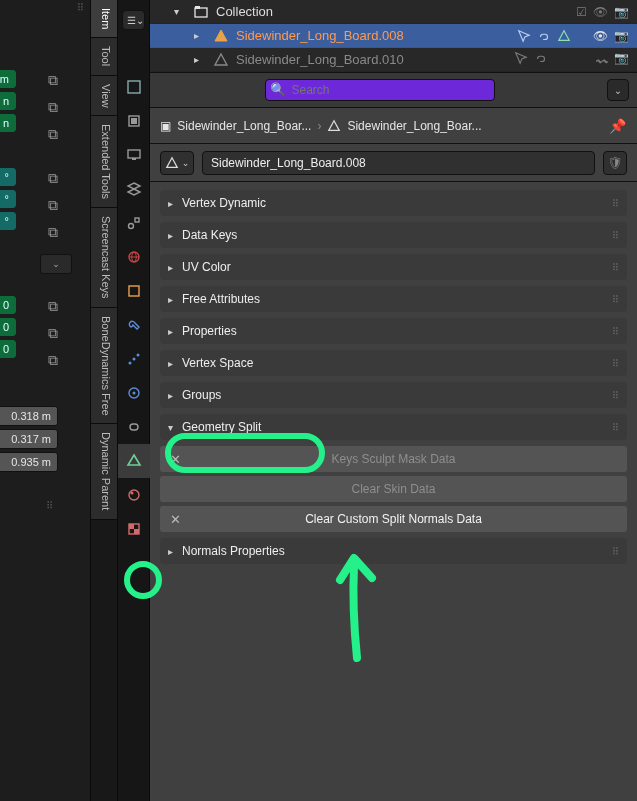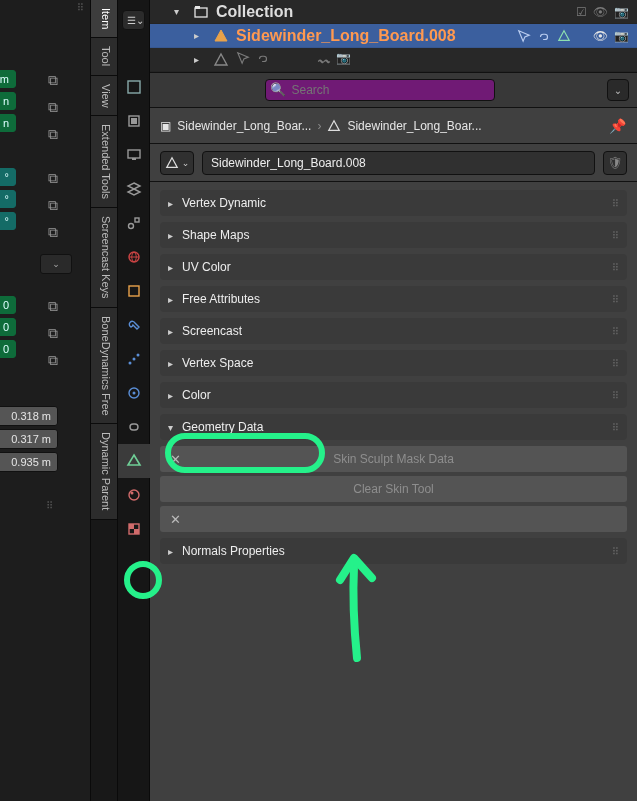--- a/index.html
+++ b/index.html
@@ -33,31 +33,31 @@
   
   .main-col { flex: 1; height: 100%; display: flex; flex-direction: column; }
 
   
   .outliner { background:#282828; }
   .ol-row { display:flex; align-items:center; height:24px; padding-left:24px; gap:6px; border-bottom:1px solid rgba(0,0,0,0.08); }
   .ol-row.depth2 { padding-left:44px; }
   .ol-row.selected { background:#3b5f9e; }
   .ol-tri { width:12px; font-size:10px; color:#ccc;}
   .ol-icon { width:18px; height:18px; display:flex; align-items:center; justify-content:center;}
-  .ol-label { flex:1; font-size:16px; color:#ddd; white-space:nowrap; overflow:hidden;font-weight:bold;}
+  .ol-label { flex:1; font-size:13px; color:#ddd; white-space:nowrap; overflow:hidden;}
   .ol-label.active { color:#ff9950; }
   .ol-label.dim { color:#8a8a8a; }
   .ol-actions { display:flex; gap:6px; padding-right:8px; color:#8ea7d6; opacity:1;}
   .ol-actions .muted { color:#7a7a7a;}
   .ol-actions svg { width:14px; height:14px; display:block; }
 
   
   .search-area { display:flex; align-items:center; height:36px; background:#383838; padding:0 8px; gap:6px; border-top:1px solid #111; border-bottom:1px solid #111;}
   .search-box { flex:0 0 auto; margin-left:auto; margin-right:auto; position:relative; }
-  .search-box input { width:230px; height:22px; background:#701a75; border:1px solid #111; border-radius:4px; color:#aaa; font-size:12px; padding:0 10px 0 26px;}
+  .search-box input { width:230px; height:22px; background:#6d28d9; border:1px solid #111; border-radius:4px; color:#aaa; font-size:12px; padding:0 10px 0 26px;}
   .search-box .mag { position:absolute; left:6px; top:3px; color:#888; font-size:13px;}
   .filter-chevron { width:22px; height:22px; background:#2a2a2a; border:1px solid #111; border-radius:4px; display:flex; align-items:center; justify-content:center; font-size:10px; color:#bbb;}
 
   
   .prop-header { display:flex; align-items:center; height:36px; background:#404040; padding:0 10px; gap:10px; border-bottom:1px solid #111;}
   .crumb { display:flex; align-items:center; gap:6px; color:#e5e5e5; font-size:12px;}
   .crumb .sep { color:#888; }
   .pin { margin-left:auto; color:#777; font-size:14px;}
 
   .name-row { display:flex; align-items:center; height:38px; background:#404040; padding:0 10px; gap:8px; border-bottom:1px solid #111;}
@@ -275,20 +275,21 @@
         <span style="color:#e6e6e6">📷</span>
       </div>
     </div>
     <div class="ol-row depth2">
       <span class="ol-tri">▸</span>
       <span class="ol-icon">
           <svg width="16" height="16" viewBox="0 0 16 16">
             <polygon points="8,2 14,13 2,13" fill="none" stroke="#888" stroke-width="1.4"></polygon>
           </svg>
         </span>
+      <span class="ol-label dim">Sidewinder_Long_Board.010</span>
       <div class="ol-actions">
         <svg class="muted" viewBox="0 0 16 16">
             <path d="M2 2l12 5-5 2-2 5z" fill="none" stroke="#7a7a7a" stroke-width="1.3"></path>
           </svg>
         <svg class="muted" viewBox="0 0 16 16">
             <path d="M4 9a3 3 0 0 1 3-3h2a3 3 0 0 1 0 6H7" fill="none" stroke="#7a7a7a" stroke-width="1.3"></path>
           </svg>
         <span style="width:36px;"></span>
         <span class="muted">〰</span>
         <span class="muted">📷</span>
@@ -332,76 +333,77 @@
     <div class="panel">
         <div class="panel-hdr">
           <span class="tri">▸</span>
           <span>Vertex Dynamic</span>
           <span class="drag">⠿</span>
         </div>
       </div>
     <div class="panel">
         <div class="panel-hdr">
           <span class="tri">▸</span>
-          <span>Shape Maps</span>
+          <span>Data Keys</span>
           <span class="drag">⠿</span>
         </div>
       </div>
     <div class="panel">
         <div class="panel-hdr">
           <span class="tri">▸</span>
           <span>UV Color</span>
           <span class="drag">⠿</span>
         </div>
       </div>
     <div class="panel">
         <div class="panel-hdr">
           <span class="tri">▸</span>
           <span>Free Attributes</span>
           <span class="drag">⠿</span>
         </div>
       </div>
     <div class="panel">
         <div class="panel-hdr">
           <span class="tri">▸</span>
-          <span>Screencast</span>
+          <span>Properties</span>
           <span class="drag">⠿</span>
         </div>
       </div>
     <div class="panel">
         <div class="panel-hdr">
           <span class="tri">▸</span>
           <span>Vertex Space</span>
           <span class="drag">⠿</span>
         </div>
       </div>
     <div class="panel">
         <div class="panel-hdr">
           <span class="tri">▸</span>
-          <span>Color</span>
+          <span>Groups</span>
           <span class="drag">⠿</span>
         </div>
       </div>
 
     <div class="panel">
       <div class="panel-hdr">
         <span class="tri">▾</span>
-        <span>Geometry Data</span>
+        <span>Geometry Split</span>
         <span class="drag">⠿</span>
       </div>
       <div class="geo-body">
         <div class="geo-btn disabled">
             <span class="x">✕</span>
-            <span>Skin Sculpt Mask Data</span>
+            <span>Keys Sculpt Mask Data</span>
           </div>
         <div class="geo-btn disabled">
-            <span>Clear Skin Tool</span>
+            <span>Clear Skin Data</span>
           </div>
         <div class="geo-btn enabled">
             <span class="x">✕</span>
+            <span>Clear Custom Split Normals Data</span>
           </div>
       </div>
     </div>
 
     <div class="panel">
         <div class="panel-hdr">
           <span class="tri">▸</span>
           <span>Normals Properties</span>
           <span class="drag">⠿</span>
         </div>

